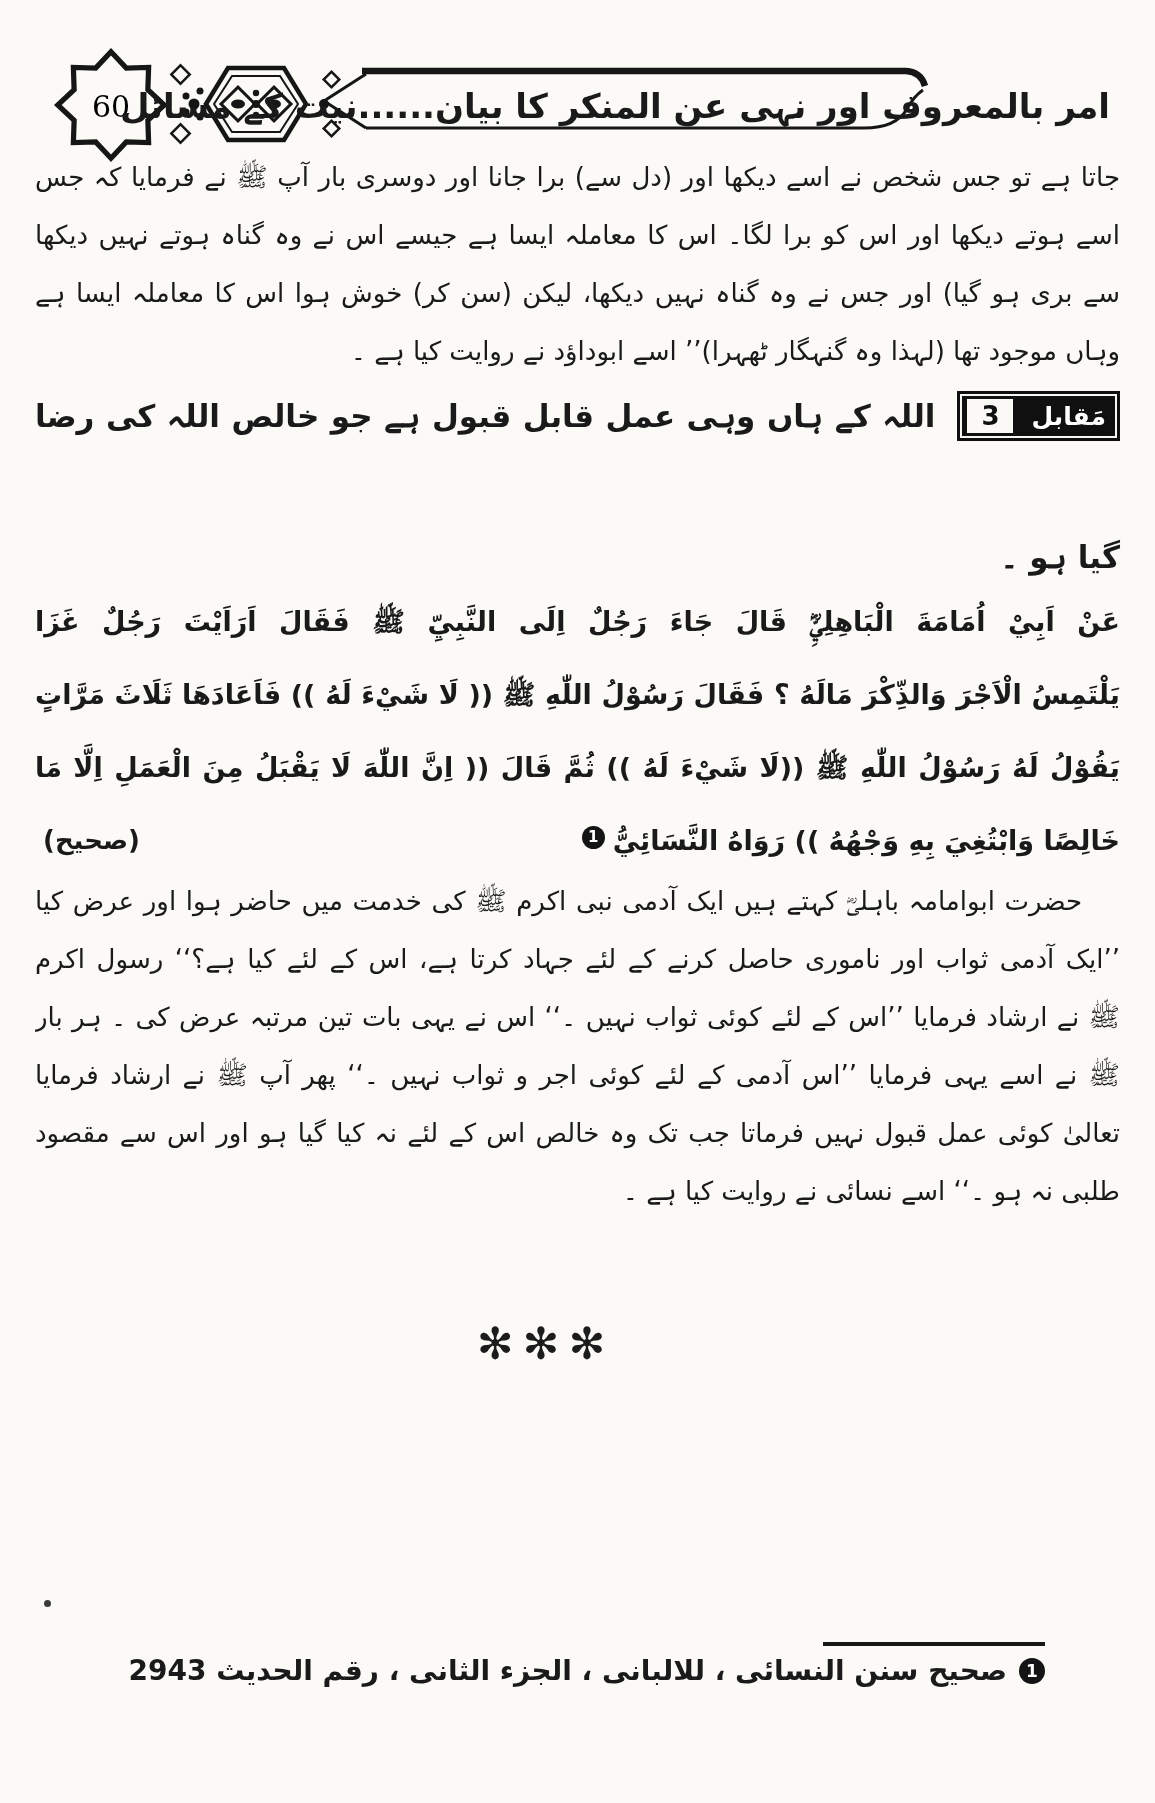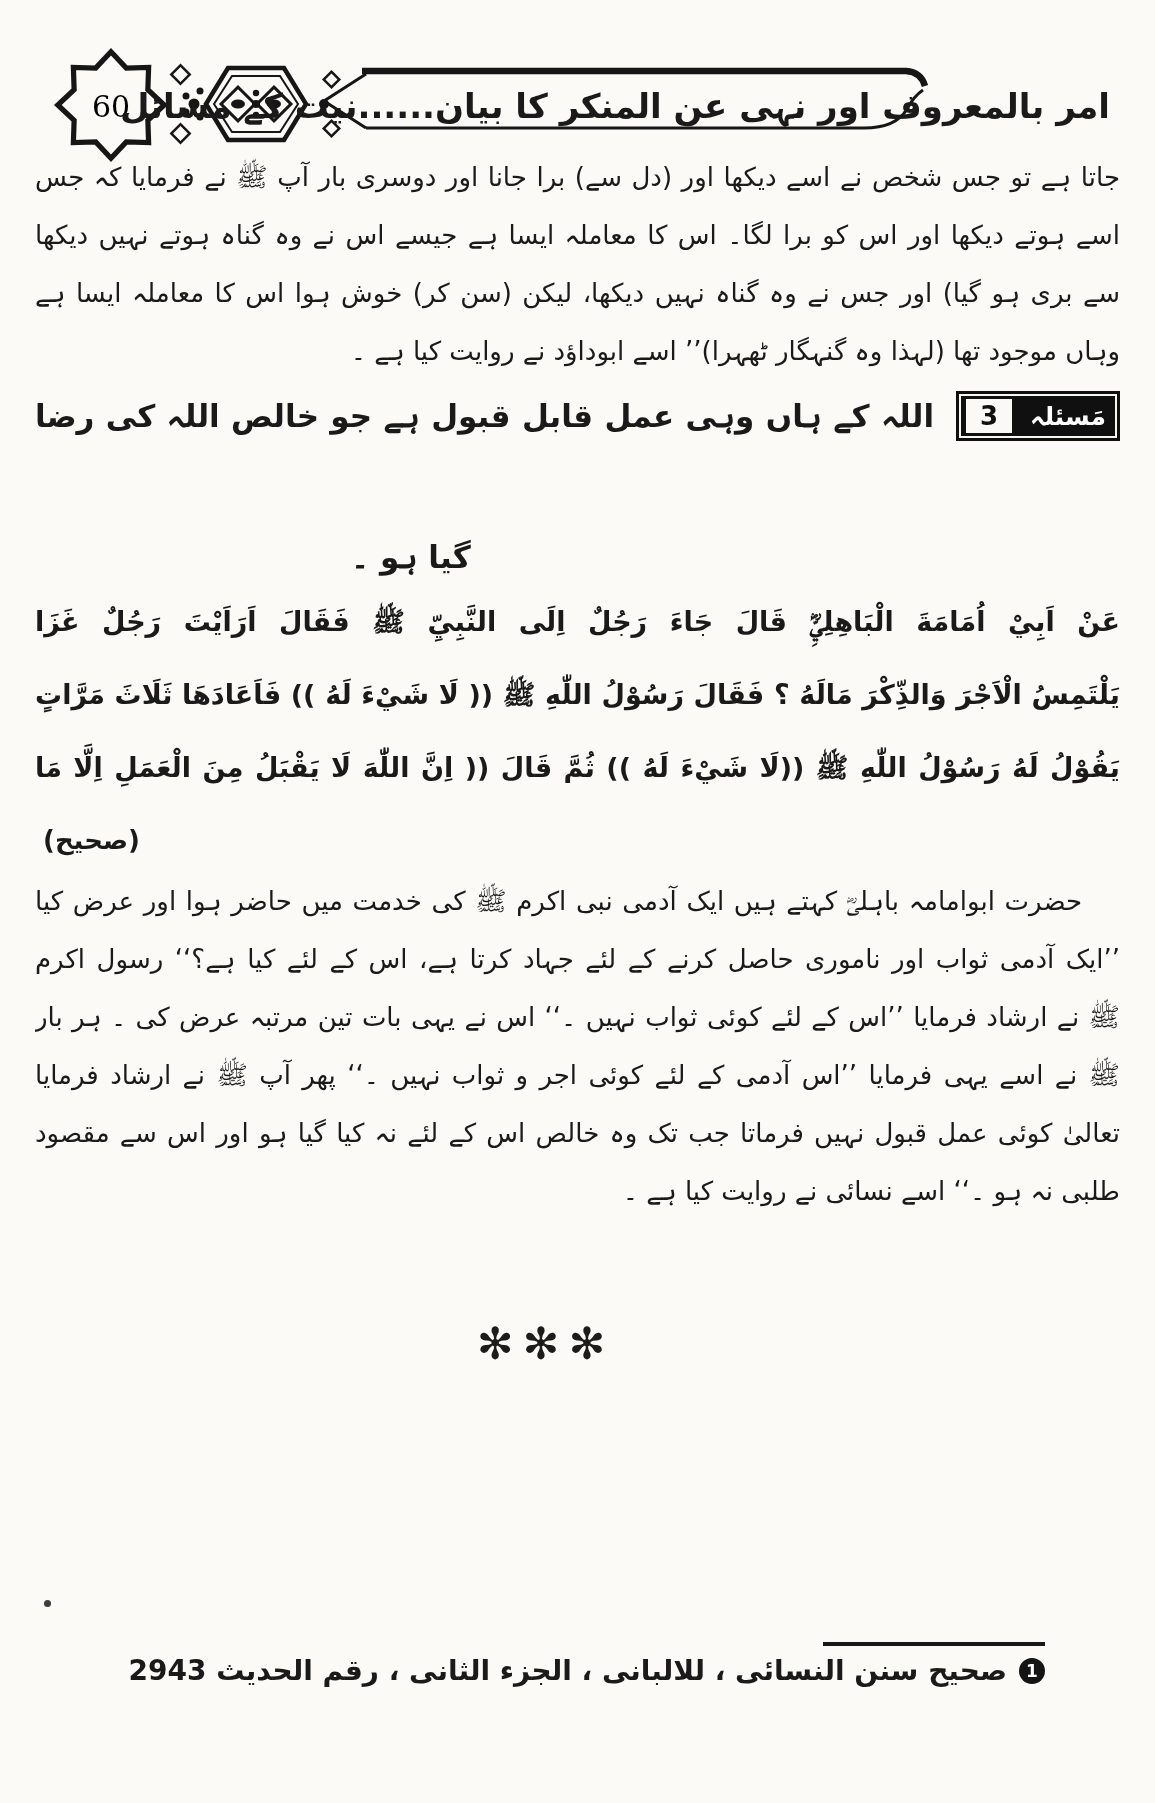--- a/index.html
+++ b/index.html
@@ -45,21 +45,21 @@
   .masala-label{color:#ffffff;font-size:25px;font-weight:bold;padding:0 4px;}
   .masala-num{
     background:#faf9f5;color:#101010;font-weight:bold;font-size:26px;
     width:46px;height:34px;line-height:34px;text-align:center;display:inline-block;
   }
   .masala-text{
     flex:1;font-size:31px;font-weight:bold;height:66px;line-height:66px;overflow:hidden;
     text-align:justify;text-align-last:justify;
   }
   .masala-tail{
-    position:absolute;top:142px;left:0;right:0;text-align:left;
+    position:absolute;top:142px;left:0;right:0;text-align:right;
     font-size:31px;font-weight:bold;height:64px;line-height:64px;padding-left:316px;
   }
   
   .hadith{top:585px;height:300px;}
   .hline{height:73px;line-height:73px;font-size:27px;font-weight:bold;}
   .grade{
     position:absolute;left:8px;top:219px;height:73px;line-height:73px;
     font-size:26px;font-weight:bold;
   }
   .circ{
@@ -135,32 +135,35 @@
   <section class="txtblock" style="top:148px;">
     <div class="line jline">جاتا ہے تو جس شخص نے اسے دیکھا اور (دل سے) برا جانا اور دوسری بار آپ ﷺ نے فرمایا کہ جس نے</div>
     <div class="line jline">اسے ہوتے دیکھا اور اس کو برا لگا۔ اس کا معاملہ ایسا ہے جیسے اس نے وہ گناہ ہوتے نہیں دیکھا (لہذا وہ گناہ</div>
     <div class="line jline">سے بری ہو گیا) اور جس نے وہ گناہ نہیں دیکھا، لیکن (سن کر) خوش ہوا اس کا معاملہ ایسا ہے جیسے وہ خود</div>
     <div class="line rline">وہاں موجود تھا (لہذا وہ گنہگار ٹھہرا)’’ اسے ابوداؤد نے روایت کیا ہے ۔</div>
   </section>
 
   <section class="txtblock masala">
     <div class="masala-row">
       <span class="masala-box">
-        <span class="masala-label">مَسئلہ</span>
+        <span class="masala-label">مَقابل</span>
         <span class="masala-num">3</span>
       </span>
       <span class="masala-text">اللہ کے ہاں وہی عمل قابل قبول ہے جو خالص اللہ کی رضا کے لیے کیا</span>
     </div>
     <div class="masala-tail">گیا ہو ۔</div>
   </section>
 
   <section class="txtblock hadith">
     <div class="line hline jline">عَنْ اَبِيْ اُمَامَةَ الْبَاهِلِيِّؓ قَالَ جَاءَ رَجُلٌ اِلَى النَّبِيِّ ﷺ فَقَالَ اَرَاَيْتَ رَجُلٌ غَزَا</div>
     <div class="line hline jline">يَلْتَمِسُ الْاَجْرَ وَالذِّكْرَ مَالَهُ ؟ فَقَالَ رَسُوْلُ اللّٰهِ ﷺ (( لَا شَيْءَ لَهُ )) فَاَعَادَهَا ثَلَاثَ مَرَّاتٍ</div>
     <div class="line hline jline">يَقُوْلُ لَهُ رَسُوْلُ اللّٰهِ ﷺ ((لَا شَيْءَ لَهُ )) ثُمَّ قَالَ (( اِنَّ اللّٰهَ لَا يَقْبَلُ مِنَ الْعَمَلِ اِلَّا مَا كَانَ لَهُ</div>
+    <div class="line hline rline">
+      <span>خَالِصًا وَابْتُغِيَ بِهِ وَجْهُهُ )) رَوَاهُ النَّسَائِيُّ</span><span class="circ h-circ">1</span>
+    </div>
     <div class="grade">(صحیح)</div>
   </section>
 
   <section class="txtblock trans">
     <div class="line jline indent">حضرت ابوامامہ باہلیؓ کہتے ہیں ایک آدمی نبی اکرم ﷺ کی خدمت میں حاضر ہوا اور عرض کیا</div>
     <div class="line jline">’’ایک آدمی ثواب اور ناموری حاصل کرنے کے لئے جہاد کرتا ہے، اس کے لئے کیا ہے؟‘‘ رسول اکرم</div>
     <div class="line jline">ﷺ نے ارشاد فرمایا ’’اس کے لئے کوئی ثواب نہیں ۔‘‘ اس نے یہی بات تین مرتبہ عرض کی ۔ ہر بار آپ</div>
     <div class="line jline">ﷺ نے اسے یہی فرمایا ’’اس آدمی کے لئے کوئی اجر و ثواب نہیں ۔‘‘ پھر آپ ﷺ نے ارشاد فرمایا ’’اللہ</div>
     <div class="line jline">تعالیٰ کوئی عمل قبول نہیں فرماتا جب تک وہ خالص اس کے لئے نہ کیا گیا ہو اور اس سے مقصود محض اس کی رضا</div>
     <div class="line rline">طلبی نہ ہو ۔‘‘ اسے نسائی نے روایت کیا ہے ۔</div>

